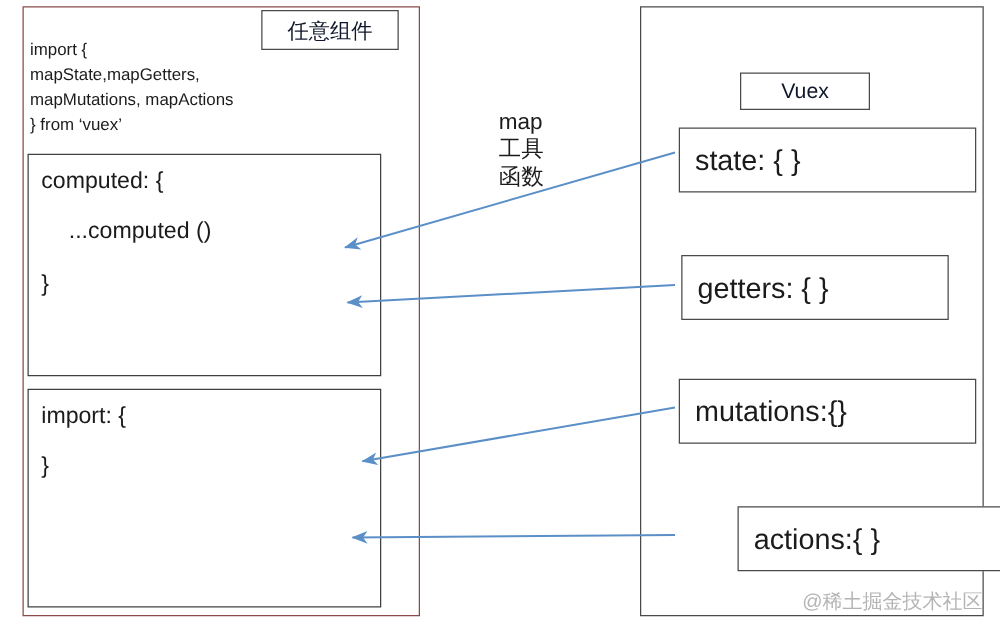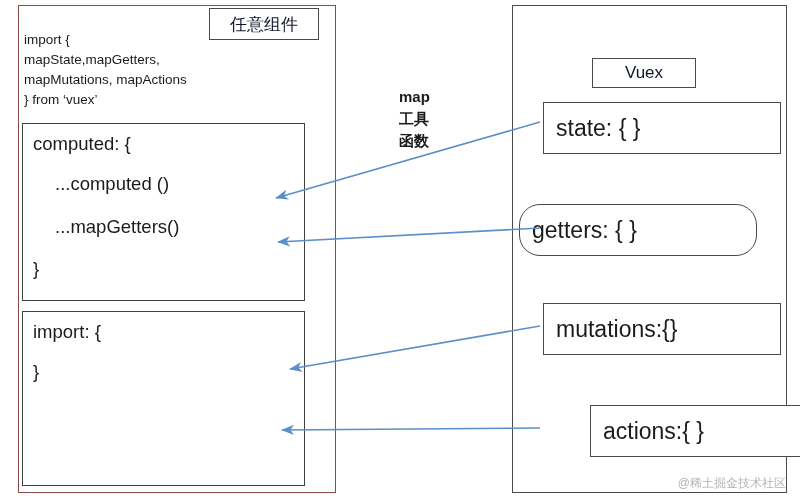--- a/index.html
+++ b/index.html
@@ -118,52 +118,51 @@
     box-sizing: border-box;
     border: 1px solid #4a4a4a;
     background: #ffffff;
     display: flex;
     align-items: center;
     padding-left: 12px;
     font-size: 23px;
     color: #1b1b1b;
   }
   #blk-state     { left: 543px; top: 102px; width: 238px; height: 52px; }
-  #blk-getters   { left: 519px; top: 204px; width: 238px; height: 52px; border-radius: 21px; }
+  #blk-getters   { left: 545px; top: 204px; width: 214px; height: 52px; }
   #blk-mutations { left: 543px; top: 303px; width: 238px; height: 52px; }
   #blk-actions   { left: 543px; top: 405px; width: 238px; height: 52px; margin-left: 47px; }
 
   
   #center-label {
     position: absolute;
     left: 399px;
     top: 86px;
-    font-size: 15px;
+    font-size: 18px;
     line-height: 22px;
     color: #1b1b1b;
     text-align: left;
-    font-weight: bold;
   }
 
   
   #arrows {
     position: absolute;
     left: 0;
     top: 0;
     width: 800px;
     height: 498px;
     pointer-events: none;
   }
 
   
   #watermark {
     position: absolute;
     right: 14px;
     bottom: 6px;
-    font-size: 12px;
+    font-size: 16px;
     color: #b4b4b4;
   }
 </style>
 </head>
 <body>
 
 <div id="page">
 
   <div class="box" id="left-panel"></div>
 
@@ -174,21 +173,20 @@
 
   <div id="import-block">import {
 mapState,mapGetters,
 mapMutations, mapActions
 } from ‘vuex’</div>
 
   <div class="box outline" id="computed-box">
     <div class="code-box-inner">
       <div class="code-line l1">computed: {</div>
       <div class="code-line ind">...computed ()</div>
-      <div class="code-line ind">...mapGetters()</div>
       <div class="code-line close">}</div>
     </div>
   </div>
 
   <div class="box outline" id="methods-box">
     <div class="code-box-inner">
       <div class="code-line l1">import: {</div>
       <div class="code-line close">}</div>
     </div>
   </div>

